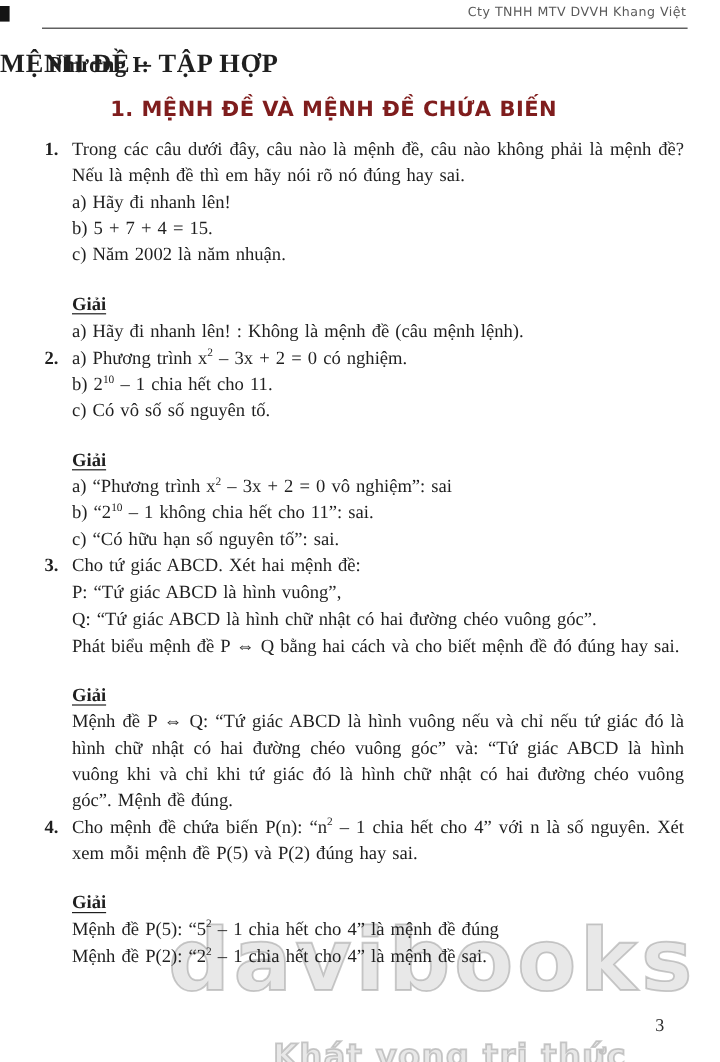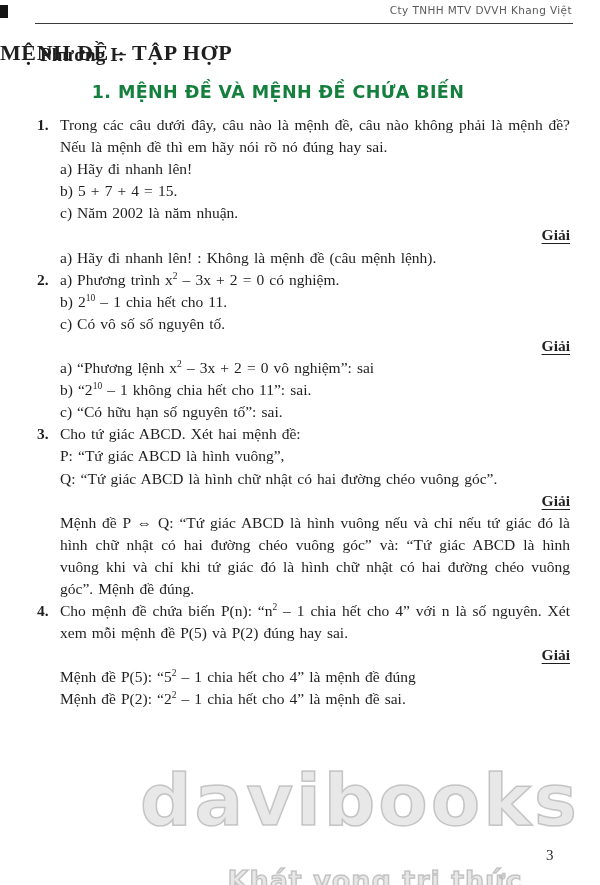--- a/index.html
+++ b/index.html
@@ -36,39 +36,40 @@
   }
   .chapter-title {
     position: absolute; left: 0; top: 0; width: 496px;
     text-align: left; font-weight: bold; font-size: 22px; letter-spacing: 0.6px;
   }
   .section-title {
     position: absolute; top: 82px; left: 0; width: 556px;
     text-align: center;
     font-family: "DejaVu Sans", sans-serif;
     font-weight: bold; font-size: 17.5px; letter-spacing: 0.4px;
-    color: #15803d;
+    color: #7f1d1d;
   }
   
   .content {
     position: absolute; top: 114px; left: 60px; width: 510px;
     font-size: 15.5px; line-height: 22.1px;
     z-index: 2;
   }
   .content p { margin: 0; }
   .block { text-align: justify; word-spacing: 1.2px; }
   .block.numbered { position: relative; }
   .block .num {
     position: absolute; left: -23px; width: 23px;
     font-weight: bold;
   }
   .block.solution-heading {
-    text-align: right; font-weight: bold;
+    text-align: left; font-weight: bold;
     text-decoration: underline; text-underline-offset: 3px;
     word-spacing: normal;
+    margin-top: 19px;
   }
   .content sup {
     font-size: 9.5px; line-height: 0; vertical-align: super; letter-spacing: 0;
   }
   
   .watermark {
     position: absolute; z-index: 1; pointer-events: none;
     font-family: "DejaVu Sans", sans-serif; font-weight: bold;
     color: rgba(178,178,178,0.30);
     -webkit-text-stroke: 1.5px rgba(158,158,158,0.55);
@@ -110,26 +111,27 @@
     <p class="block sub"><span>a) Hãy đi nhanh lên!</span></p>
     <p class="block sub"><span>b) 5 + 7 + 4 = 15.</span></p>
     <p class="block sub"><span>c) Năm 2002 là năm nhuận.</span></p>
     <p class="block solution-heading"><span>Giải</span></p>
     <p class="block sub"><span>a) Hãy đi nhanh lên! : Không là mệnh đề (câu mệnh lệnh).</span></p>
     <p class="block numbered"><span class="num">2.</span></p>
     <p class="block sub"><span>a) Phương trình x</span><sup>2</sup><span> – 3x + 2 = 0 có nghiệm.</span></p>
     <p class="block sub"><span>b) 2</span><sup>10</sup><span> – 1 chia hết cho 11.</span></p>
     <p class="block sub"><span>c) Có vô số số nguyên tố.</span></p>
     <p class="block solution-heading"><span>Giải</span></p>
-    <p class="block sub"><span>a) “Phương lệnh x</span><sup>2</sup><span> – 3x + 2 = 0 vô nghiệm”: sai</span></p>
+    <p class="block sub"><span>a) “Phương trình x</span><sup>2</sup><span> – 3x + 2 = 0 vô nghiệm”: sai</span></p>
     <p class="block sub"><span>b) “2</span><sup>10</sup><span> – 1 không chia hết cho 11”: sai.</span></p>
     <p class="block sub"><span>c) “Có hữu hạn số nguyên tố”: sai.</span></p>
     <p class="block numbered"><span class="num">3.</span><span>Cho tứ giác ABCD. Xét hai mệnh đề:</span></p>
     <p class="block sub"><span>P: “Tứ giác ABCD là hình vuông”,</span></p>
     <p class="block sub"><span>Q: “Tứ giác ABCD là hình chữ nhật có hai đường chéo vuông góc”.</span></p>
+    <p class="block plain"><span>Phát biểu mệnh đề P ⇔ Q bằng hai cách và cho biết mệnh đề đó đúng hay sai.</span></p>
     <p class="block solution-heading"><span>Giải</span></p>
     <p class="block plain"><span>Mệnh đề P ⇔ Q: “Tứ giác ABCD là hình vuông nếu và chỉ nếu tứ giác đó là hình chữ nhật có hai đường chéo vuông góc” và: “Tứ giác ABCD là hình vuông khi và chỉ khi tứ giác đó là hình chữ nhật có hai đường chéo vuông góc”. Mệnh đề đúng.</span></p>
     <p class="block numbered"><span class="num">4.</span><span>Cho mệnh đề chứa biến P(n): “n</span><sup>2</sup><span> – 1 chia hết cho 4” với n là số nguyên. Xét xem mỗi mệnh đề P(5) và P(2) đúng hay sai.</span></p>
     <p class="block solution-heading"><span>Giải</span></p>
     <p class="block plain"><span>Mệnh đề P(5): “5</span><sup>2</sup><span> – 1 chia hết cho 4” là mệnh đề đúng</span></p>
     <p class="block plain"><span>Mệnh đề P(2): “2</span><sup>2</sup><span> – 1 chia hết cho 4” là mệnh đề sai.</span></p>
   </div>
 
 <div class="page-number">3</div>
 

